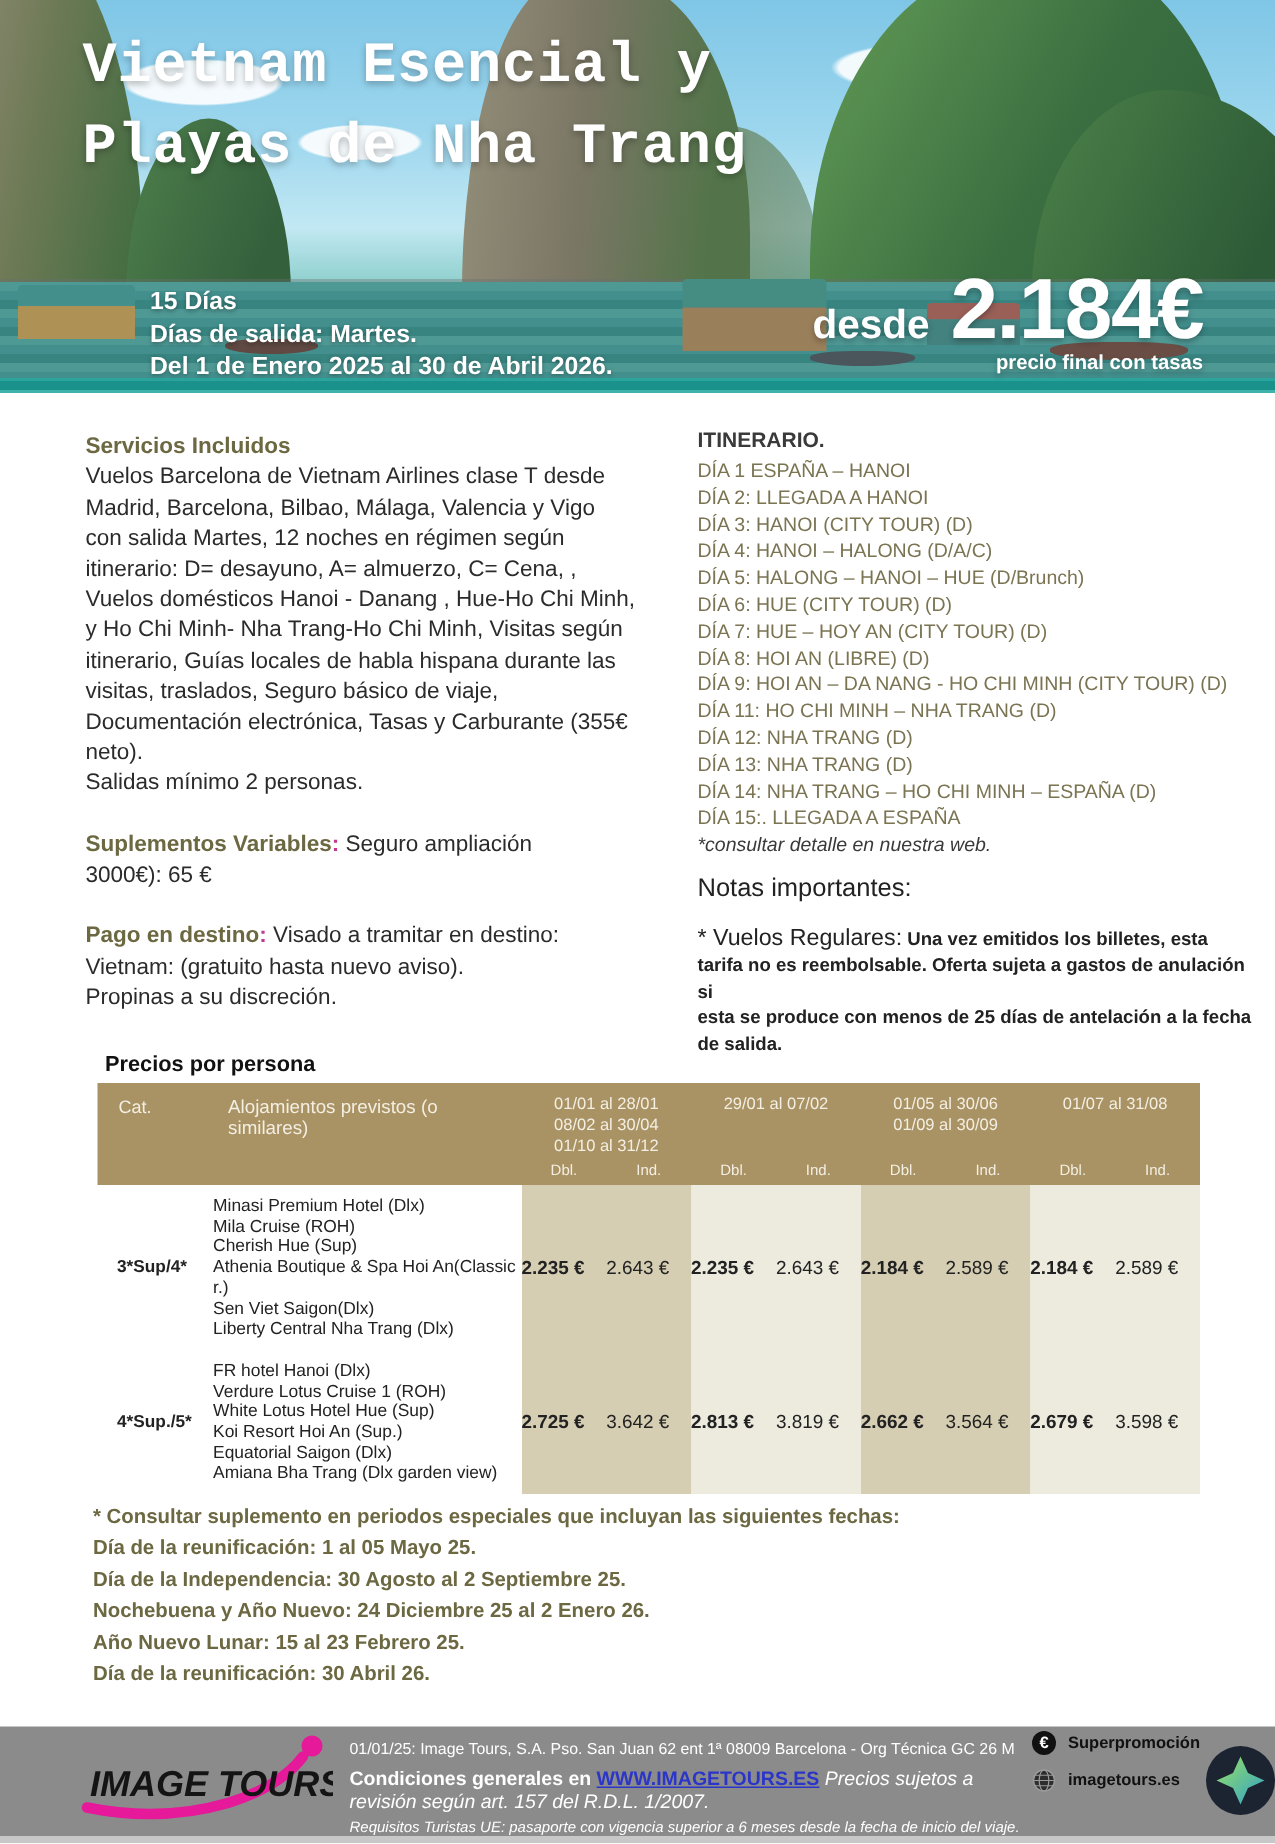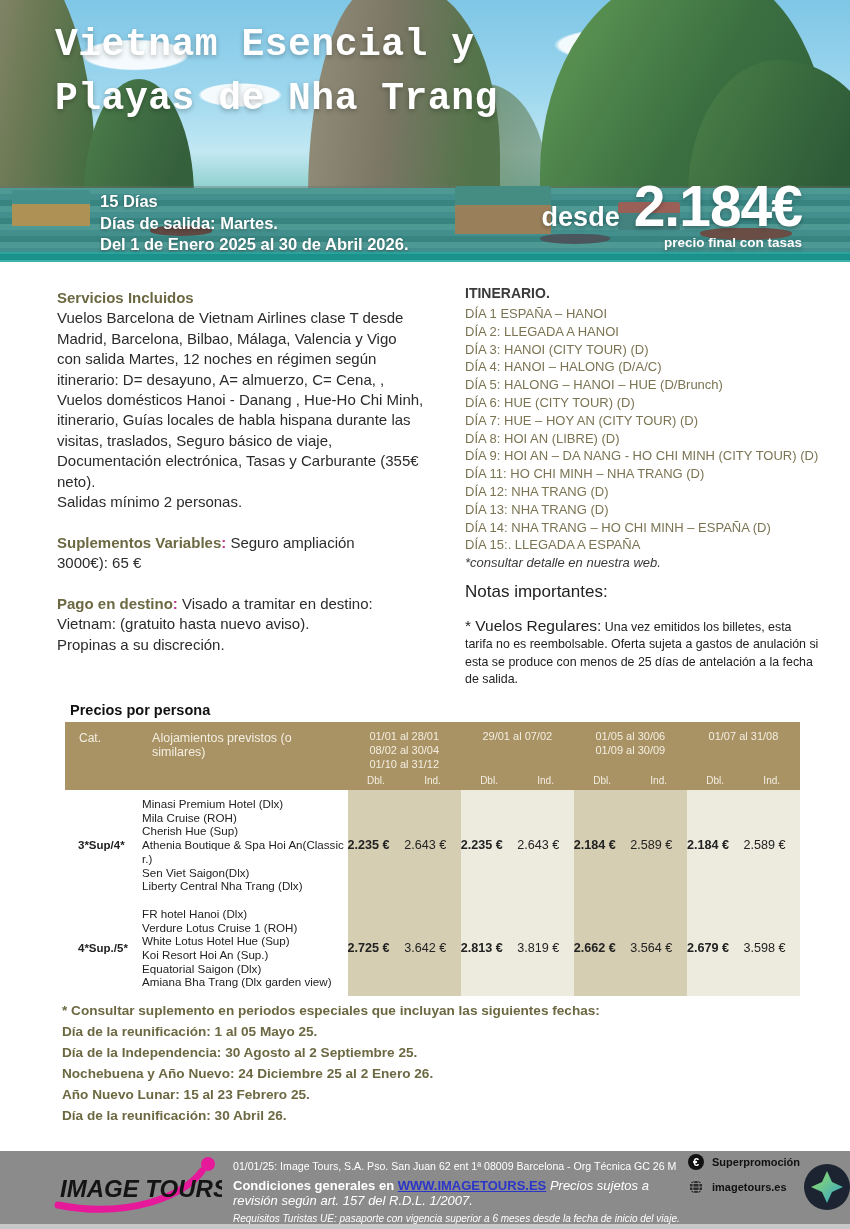--- a/index.html
+++ b/index.html
@@ -54,21 +54,21 @@
   .col-left { position:absolute; left:57px; top:288px; width:400px; font-size:15px; line-height:20.4px; color:#2b2b2b; }
   .olive { color:#6C6842; font-weight:bold; }
   .magenta-colon { color:#C2398F; font-weight:bold; }
   .blk-gap { height:20.4px; }
   .col-right { position:absolute; left:465px; top:285px; width:372px; color:#2b2b2b; }
   .itin-head { font-size:14px; font-weight:bold; color:#3a3a3a; margin-bottom:4px; }
   .itin-day { display:block; font-size:13px; line-height:17.8px; color:#7A7452; }
   .itin-note { font-size:13px; font-style:italic; color:#3a3a3a; line-height:17.8px; }
   .notes-head { font-size:17px; color:#222; margin-top:10px; margin-bottom:15px; }
   .notes-lead { font-size:15.5px; color:#222; }
-  .notes-small { font-size:12.4px; color:#222; line-height:17.5px; }
+  .notes-small { font-size:12.4px; color:#222; line-height:17.5px;font-weight:bold; }
 
   
   .pt-title { position:absolute; left:70px; top:702px; font-size:14.5px; font-weight:bold; color:#111; }
   .ptable { position:absolute; left:65px; top:722px; width:735px; }
   .pt-hrow { display:flex; height:68px; background:#A99263; color:#F3EFE3; }
   .pt-hcat { width:70px; padding:9px 0 0 14px; font-size:12px; }
   .pt-hhot { width:217px; padding:9px 0 0 18px; font-size:12.5px; }
   .pt-hgrp { width:115px; display:flex; flex-direction:column; justify-content:space-between;
              text-align:center; padding:7px 0 4px; }
   .pt-dates span { display:block; font-size:11px; line-height:14px; }
@@ -161,20 +161,21 @@
     </div>
   </div>
 
   <div class="col-left">
     <div class="olive">Servicios Incluidos</div>
     <div>Vuelos Barcelona de Vietnam Airlines clase T desde</div>
     <div>Madrid, Barcelona, Bilbao, Málaga, Valencia y Vigo</div>
     <div>con salida Martes, 12 noches en régimen  según</div>
     <div>itinerario: D= desayuno, A= almuerzo, C= Cena, ,</div>
     <div>Vuelos domésticos Hanoi - Danang , Hue-Ho Chi Minh,</div>
+    <div>y Ho Chi Minh- Nha Trang-Ho Chi Minh, Visitas según</div>
     <div>itinerario, Guías locales de habla hispana durante las</div>
     <div>visitas, traslados, Seguro básico de viaje,</div>
     <div>Documentación electrónica, Tasas y Carburante (355€</div>
     <div>neto).</div>
     <div>Salidas mínimo 2 personas.</div>
 
     <div class="blk-gap"></div>
     <div>
       <div>
         <span class="olive">Suplementos Variables</span><span class="magenta-colon">:</span><span> Seguro ampliación</span>

